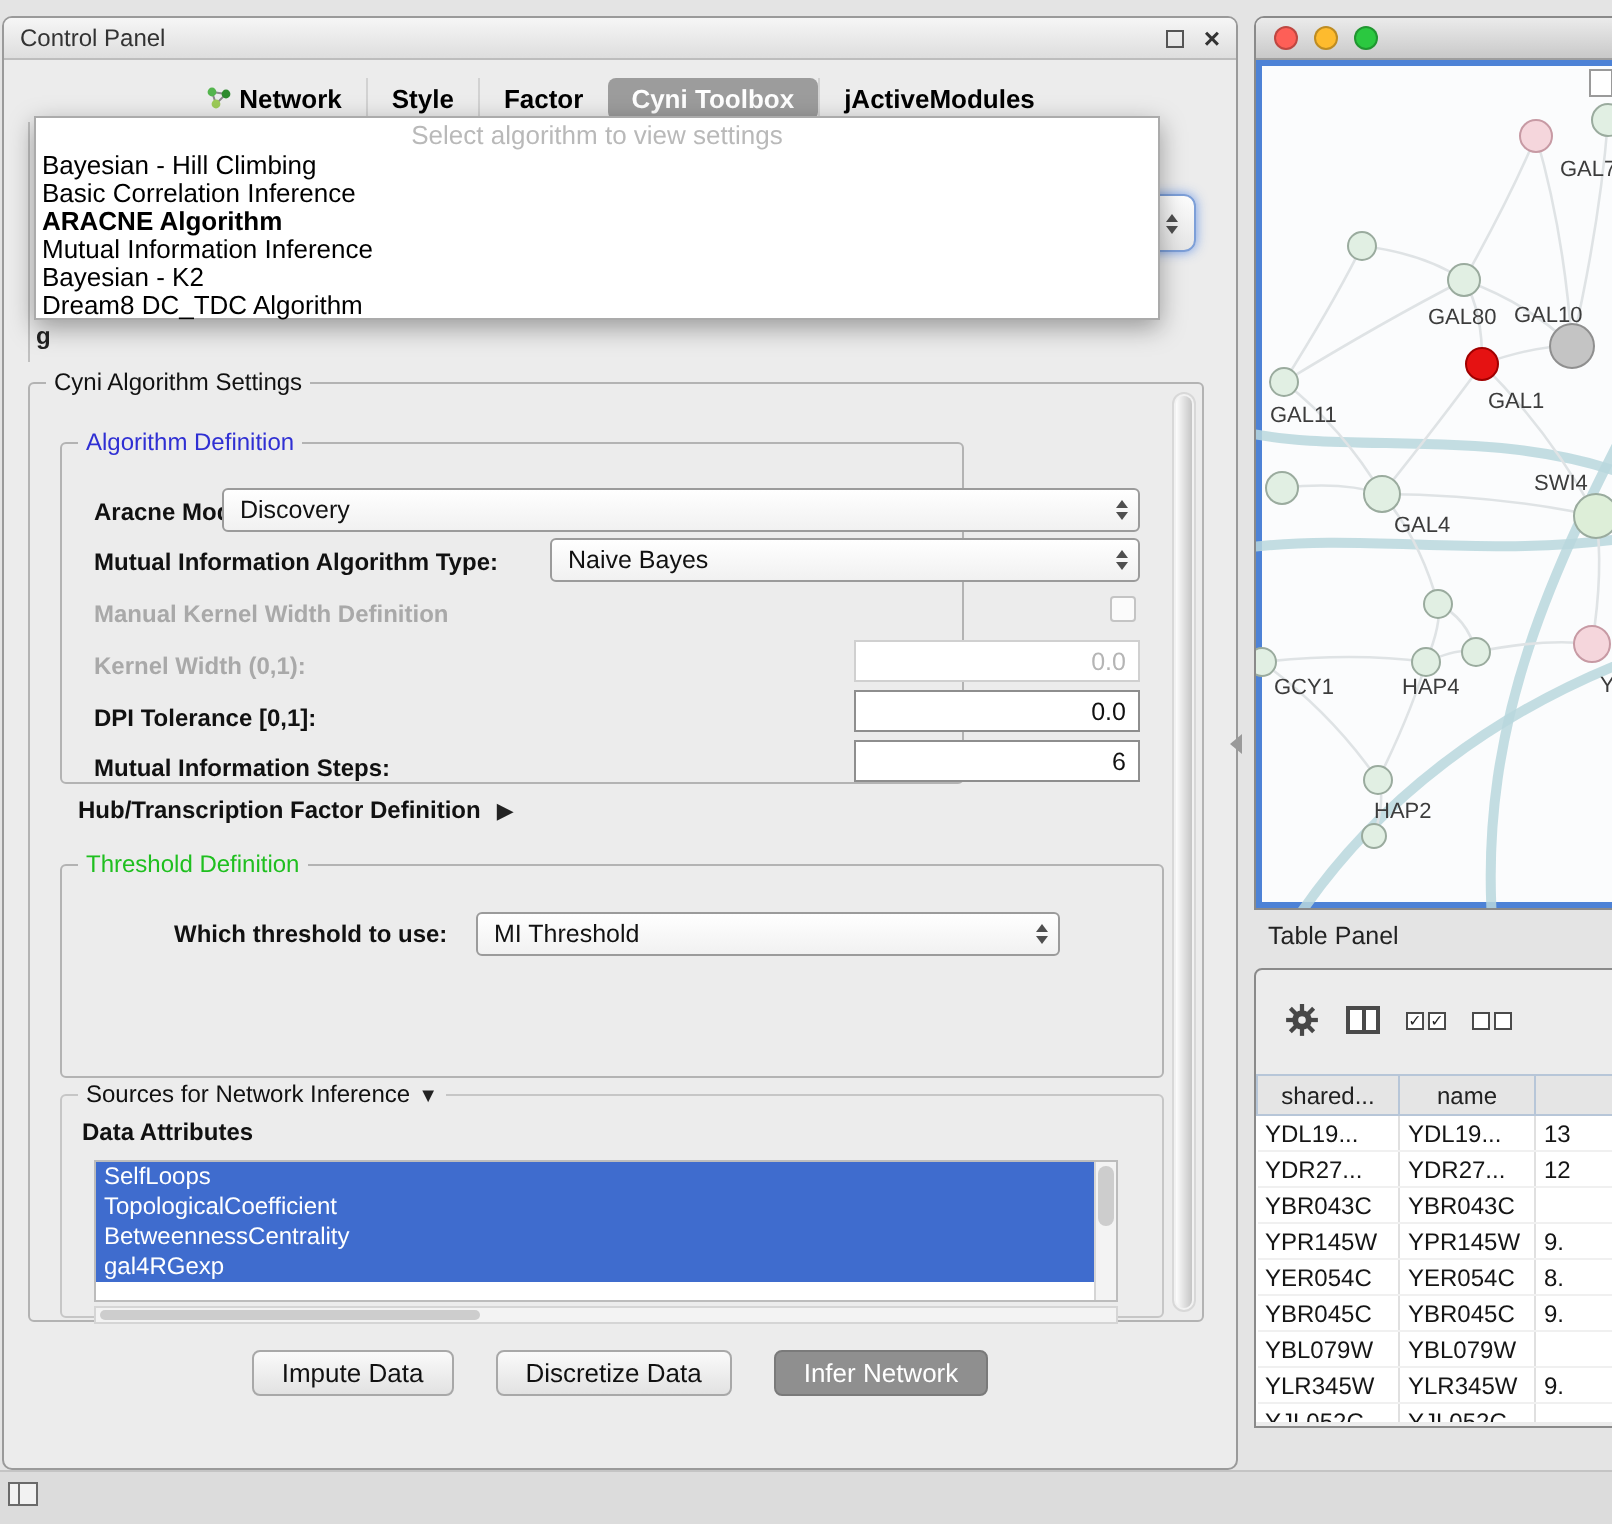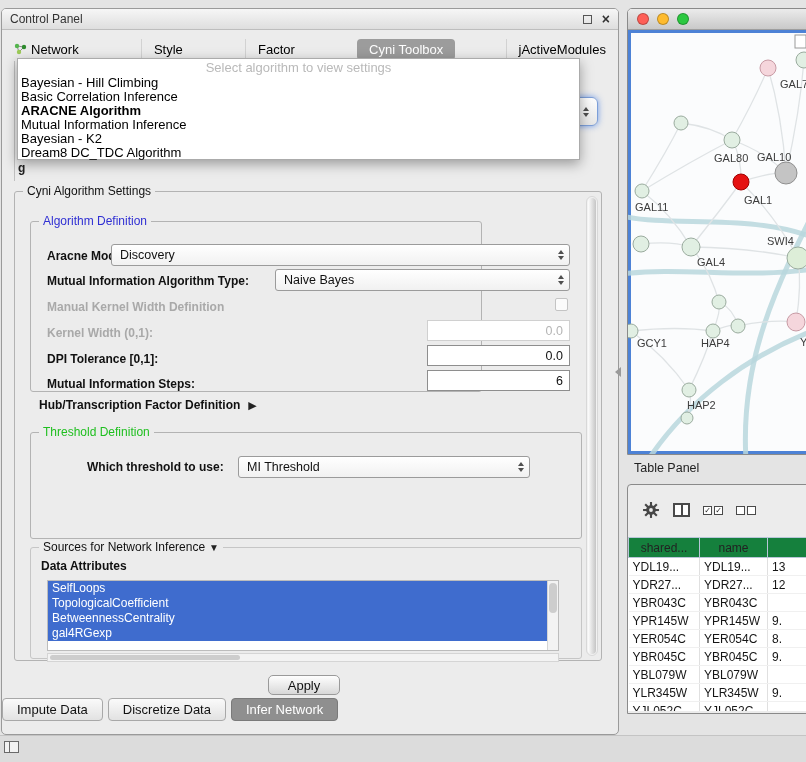--- a/index.html
+++ b/index.html
@@ -23,21 +23,21 @@
     display:flex; align-items:center; padding:0 8px;
   }
   #cp-title { font-size:12px; color:#333; }
   #cp-titlebar .spacer { flex:1; }
   #float-btn { width:9px; height:9px; border:1.5px solid #555; background:transparent; margin-right:10px; cursor:pointer; }
   #close-btn { font-size:14px; font-weight:bold; color:#333; line-height:14px; cursor:pointer; }
 
   
   #tabbar {
     position:absolute; left:0; right:0; top:29px; height:22px;
-    display:flex; justify-content:space-between; align-items:center;
+    display:flex; justify-content:center; align-items:center;font-weight:bold;
   }
   .tab {
     display:flex; align-items:center; height:21px; padding:0 12px;
     font-size:13px; color:#000; cursor:pointer; border-left:1px solid #d2d2d2;
   }
   .tab:first-child { border-left:none; }
   .tab.active { background:#9c9c9c; color:#fff; border-radius:4px; border-left:none; }
 
   
   #algo-popup {
@@ -126,21 +126,21 @@
   #attr-hscroll { position:absolute; left:16px; top:105px; width:512px; height:9px; background:#f3f3f3; border:1px solid #d5d5d5; }
   #attr-hscroll .thumb { position:absolute; top:1px; bottom:1px; left:2px; width:190px; background:#cdcdcd; border-radius:4px; cursor:pointer; }
 
   #apply-btn {
     position:absolute; left:266px; top:666px; width:72px; height:20px;
     border:1px solid #9a9a9a; border-radius:5px;
     background:linear-gradient(#fefefe,#d8d8d8);
     font-size:13px; display:flex; align-items:center; justify-content:center; cursor:pointer;
   }
 
-  #bottom-tabs { position:absolute; left:0; right:0; top:689px; display:flex; justify-content:flex-start; gap:5px; }
+  #bottom-tabs { position:absolute; left:0; right:0; top:666px; display:flex; justify-content:center; gap:21px; }
   .btab {
     padding:3px 14px; font-size:13px; border:1px solid #a8a8a8; border-radius:4px;
     background:linear-gradient(#fafafa,#e2e2e2); color:#111; cursor:pointer;
   }
   .btab.active { background:#8f8f8f; border-color:#7a7a7a; color:#fff; }
 
   
   #net-window {
     position:absolute; left:627px; top:8px; width:190px; height:447px;
     background:#fff; border:1px solid #8a8a8a; border-radius:5px 0 0 0; overflow:hidden;
@@ -168,21 +168,21 @@
   }
   #table-toolbar { position:absolute; left:0; right:0; top:0; height:52px; }
   #table-toolbar .icons { position:absolute; left:14px; top:16px; display:flex; align-items:center; gap:13px; }
   .cols-icon { display:inline-block; width:17px; height:14px; border:2px solid #4a4a4a; position:relative; background:#fff; cursor:pointer; }
   .cols-icon .cols-div { position:absolute; left:50%; top:0; bottom:0; width:2px; background:#4a4a4a; margin-left:-1px; }
   .check-pair { display:inline-flex; gap:2px; cursor:pointer; }
   .cb { width:9px; height:9px; border:1px solid #4a4a4a; background:#fff; font-size:8px; line-height:8px; text-align:center; color:#222; }
   #table-wrap { position:absolute; left:0; right:0; top:52px; bottom:2px; overflow:hidden; }
   #data-table { border-collapse:collapse; table-layout:fixed; width:190px; background:#fff; }
   #data-table th {
-    height:20px; background:#15803d; border:1px solid #b7c6d8;
+    height:20px; background:#e5e5e5; border:1px solid #b7c6d8;
     font-size:12px; font-weight:normal; color:#222; overflow:hidden; white-space:nowrap;
   }
   #data-table td {
     height:18px; padding:0 4px; font-size:12px; color:#151515;
     border-right:1px solid #e0e0e0; border-bottom:1px solid #f0f0f0;
     overflow:hidden; white-space:nowrap; background:#fff;
   }
   #data-table th:nth-child(1), #data-table td:nth-child(1) { width:71px; }
   #data-table th:nth-child(2), #data-table td:nth-child(2) { width:68px; }
   #data-table th:nth-child(3), #data-table td:nth-child(3) { width:51px; }

